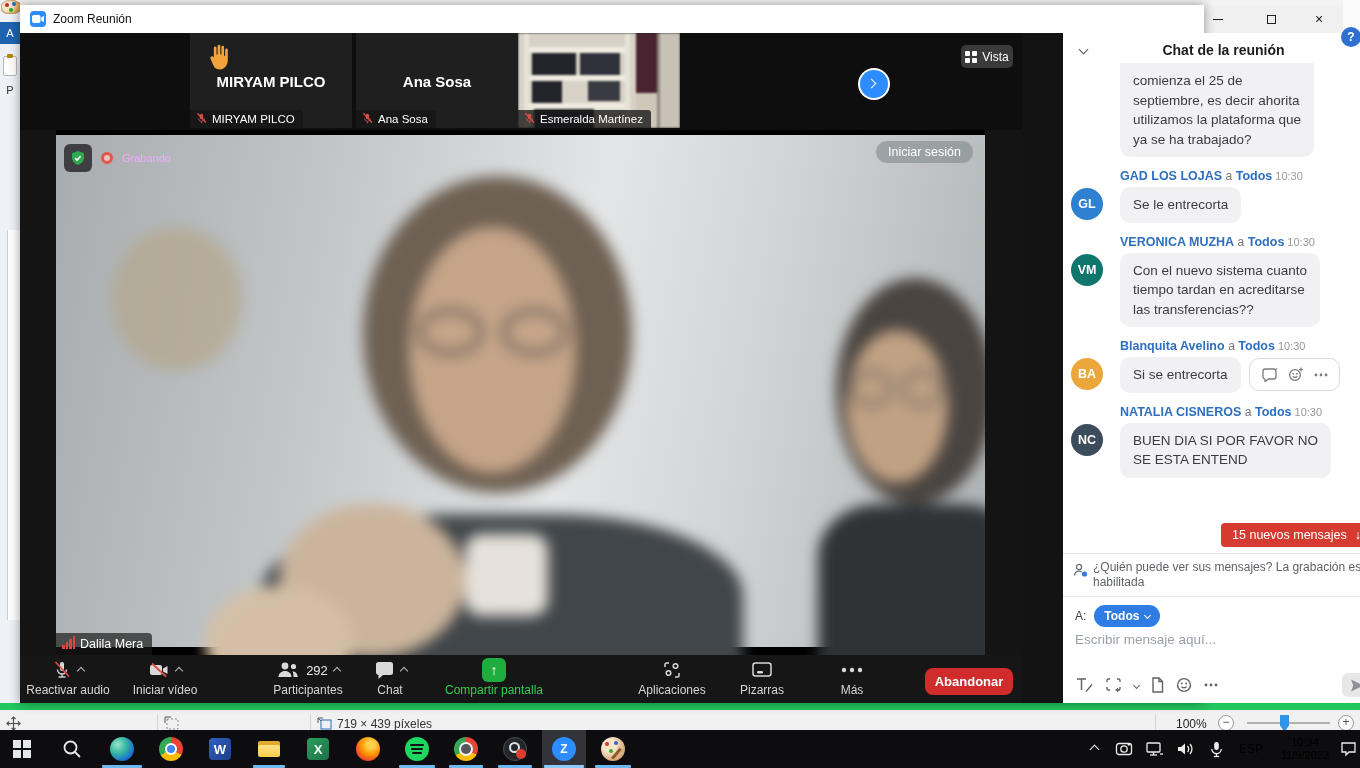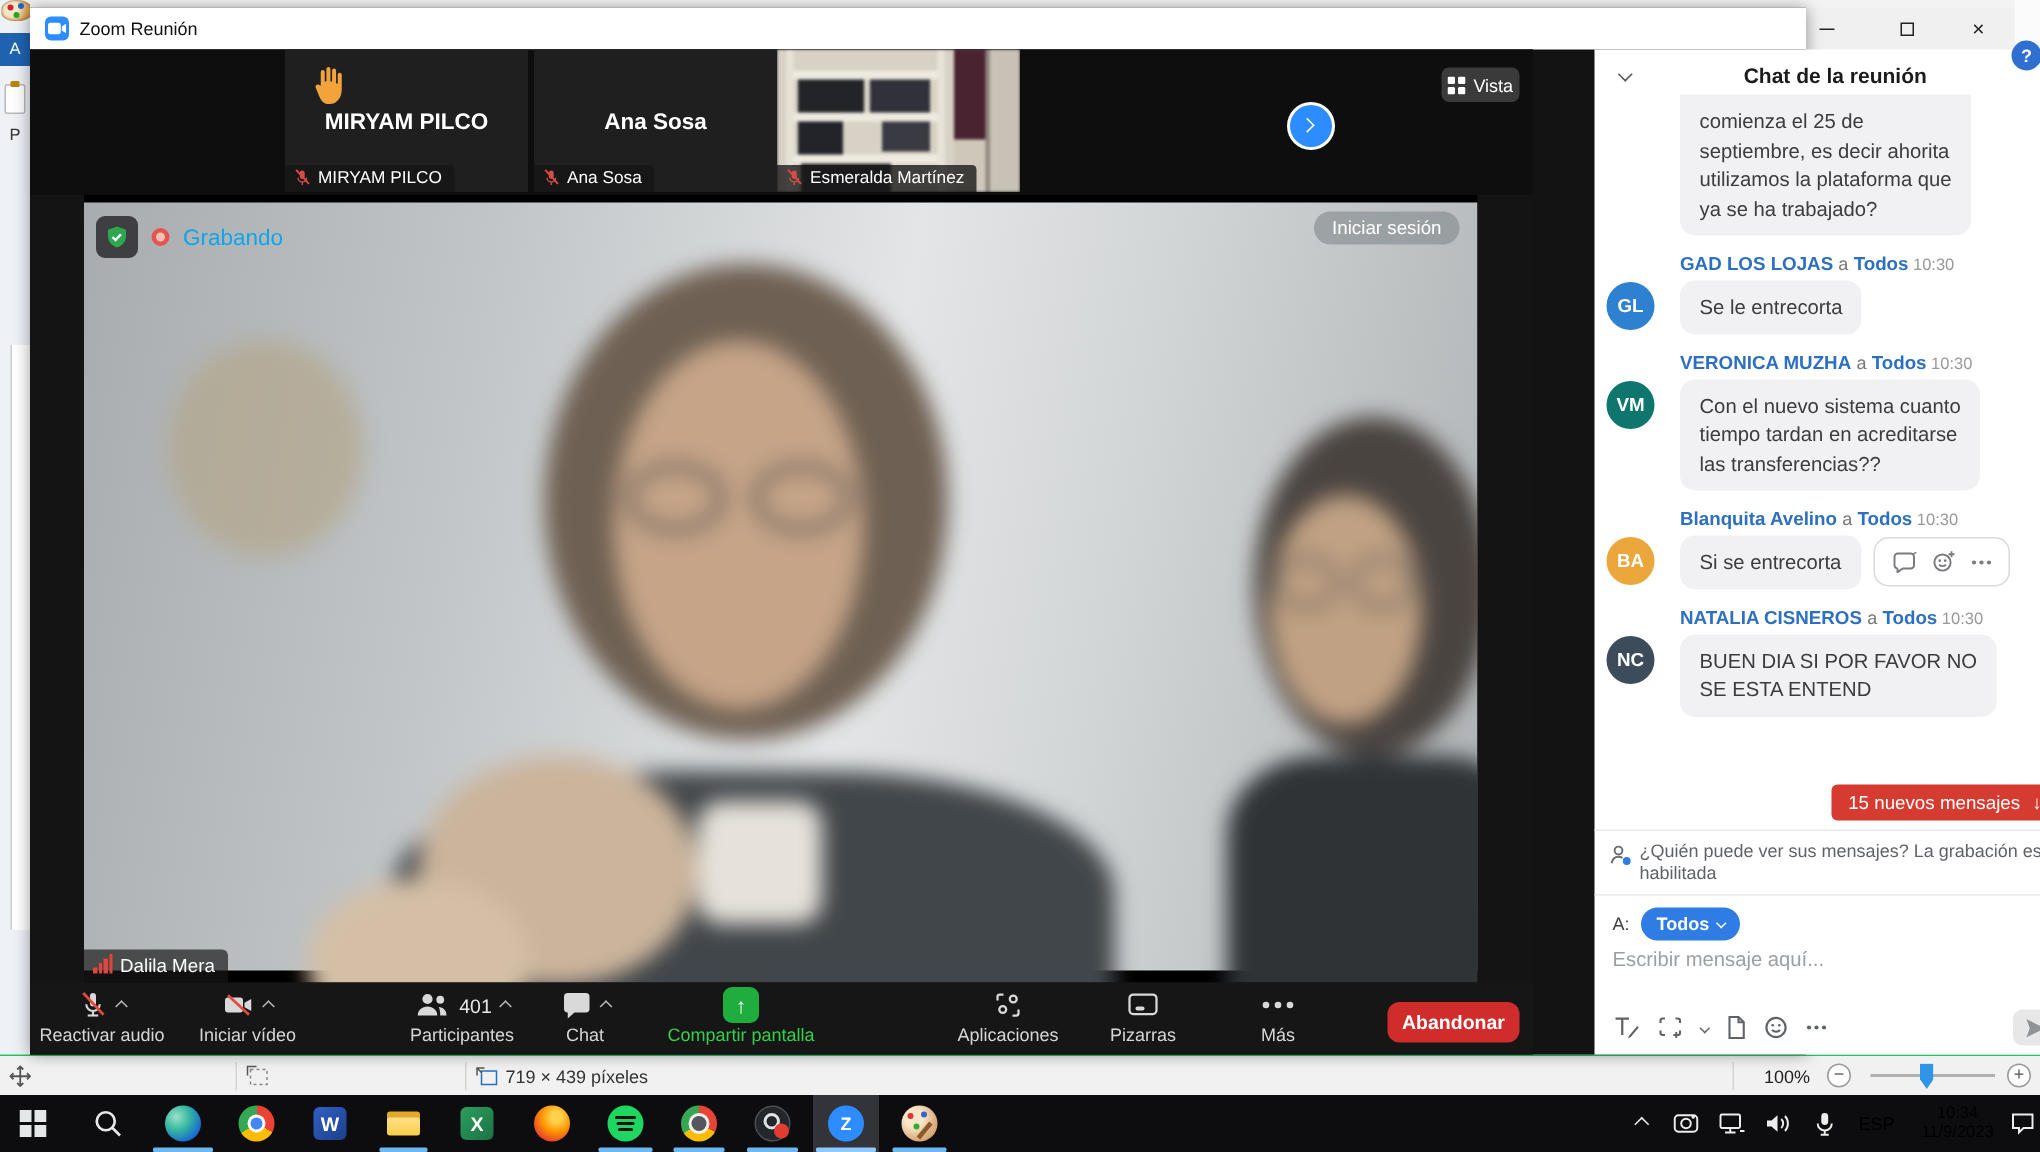--- a/index.html
+++ b/index.html
@@ -12,21 +12,21 @@
   .palette-blob { position:absolute; left:1px; top:0; width:21px; height:14px; border-radius:50% 60% 55% 45%; background:radial-gradient(circle at 30% 40%, #f7e6c8 0 30%, #e0a95c 60%, #b67b3f); box-shadow:inset 0 0 2px #7a5322; }
   .palette-blob i { position:absolute; width:4px; height:4px; border-radius:50%; }
   .paint-file-tab { position:absolute; left:0; top:22px; width:20px; height:22px; background:#1f63b0; color:#fff; font-size:11px; display:flex; align-items:center; justify-content:center; }
   .paint-clip { position:absolute; left:3px; top:56px; width:14px; height:20px; background:#fdfdfd; border:1px solid #b9b9b9; border-radius:2px; }
   .paint-clip:before { content:""; position:absolute; left:3px; top:-3px; width:6px; height:4px; background:#b8860b; border-radius:1px; }
   .paint-paste-label { position:absolute; left:0; top:84px; width:20px; text-align:center; font-size:11px; color:#333; }
   .paint-canvas-sliver { position:absolute; left:8px; top:230px; width:12px; height:390px; background:#ffffff; box-shadow:-1px 0 0 #c9ccd1; }
   .paint-right { position:absolute; left:1343px; top:0; width:17px; height:730px; background:#dbe6f2; }
   .paint-right .white-cap { position:absolute; left:0; top:0; width:17px; height:135px; background:#fbfbfb; }
   .paint-help { position:absolute; left:1341px; top:27px; width:20px; height:20px; border-radius:50%; background:#2f6fd0; color:#fff; font-size:12px; font-weight:bold; display:flex; align-items:center; justify-content:center; z-index:60; }
-  .paint-status { position:absolute; left:0; top:703px; width:1360px; height:27px; background:#f1f1f1; border-top:1px solid #22c55e; }
+  .paint-status { position:absolute; left:0; top:703px; width:1360px; height:27px; background:#f1f1f1; border-top:7px solid #22c55e; }
   .ps-sep { position:absolute; top:4px; width:1px; height:19px; background:#d4d4d4; }
   .ps-text { position:absolute; top:7px; font-size:12px; color:#333; }
   .ps-icon { position:absolute; top:6px; }
   .zc-pct { position:absolute; left:1176px; top:7px; font-size:12px; color:#222; }
   .zc-btn { position:absolute; top:5px; width:16px; height:16px; border:1px solid #9a9a9a; border-radius:50%; background:#fdfdfd; color:#555; font-size:12px; line-height:13px; text-align:center; }
   .zc-track { position:absolute; left:1247px; top:12px; width:83px; height:2px; background:#b0b0b0; }
   .zc-thumb { position:absolute; left:1280px; top:5px; width:9px; height:17px; background:#2e95e8; clip-path:polygon(0 0,100% 0,100% 62%,50% 100%,0 62%); }
 
   
   #zwin { position:absolute; left:20px; top:5px; width:1184px; height:698px; background:#131313; box-shadow:0 0 10px rgba(0,0,0,.4); z-index:10; }
@@ -62,21 +62,21 @@
   .art div { position:absolute; }
 
   
   .video { position:absolute; left:36px; top:97px; width:929px; height:525px; background:#000; overflow:hidden; }
   .vbg { position:absolute; left:0; top:5px; right:0; bottom:8px; background:linear-gradient(100deg,#a8acae 0%,#c2c6c8 28%,#e3e5e6 55%,#d2d5d6 72%,#aeb2b4 100%); }
   .vshapes { position:absolute; inset:0; filter:blur(7px); }
   .vshapes div { position:absolute; border-radius:50%; }
   .vlabel-topleft { position:absolute; left:8px; top:14px; display:flex; align-items:center; gap:9px; }
   .shield-box { width:28px; height:28px; background:#3f3f43; border-radius:6px; display:flex; align-items:center; justify-content:center; }
   .rec-dot { width:12px; height:12px; border-radius:50%; border:3px solid #e2574d; background:#f2c0bb; }
-  .rec-text { color:#0ea5e9; font-size:15px;text-align:center; }
+  .rec-text { color:#f0abfc; font-size:11px;text-align:center; }
   .signin-pill { position:absolute; right:12px; top:11px; background:rgba(130,138,142,.62); color:#fff; font-size:12.5px; padding:4px 12px; border-radius:12px; }
   .speaker-tag { position:absolute; left:0; bottom:0; background:rgba(24,24,24,.68); color:#fff; font-size:12.5px; padding:3px 9px 4px 6px; border-radius:0 4px 0 0; display:flex; align-items:flex-end; gap:5px; }
   .sigbars { display:inline-flex; align-items:flex-end; gap:1px; padding-bottom:2px; }
   .sigbars i { width:2.5px; background:#e0443a; display:block; }
 
   
   .ctrlbar { position:absolute; left:0; top:622px; width:1002px; height:48px; background:#161616; }
   .cbtn { position:absolute; top:3px; width:110px; height:44px; display:flex; flex-direction:column; align-items:center; color:#d6d6d6; }
   .cbtn .irow { height:24px; display:flex; align-items:center; gap:6px; }
   .cbtn .lbl { font-size:12px; margin-top:1px; white-space:nowrap; }
@@ -347,21 +347,21 @@
           <div class="cbtn" style="left:233px">
             <span class="irow">
               <svg width="24" height="18" viewBox="0 0 24 18">
                   <g fill="#d9d9d9">
                     <circle cx="9" cy="5" r="3.4"></circle>
                     <path d="M2.5 16c0-3.6 2.9-6 6.5-6s6.5 2.4 6.5 6z"></path>
                     <circle cx="17.5" cy="5.5" r="2.6"></circle>
                     <path d="M16.5 10.3c3 .2 5.2 2.3 5.2 5.7h-4.2c0-2.3-.3-4.2-1-5.7z"></path>
                   </g>
                 </svg>
-              <span class="count">401</span>
+              <span class="count">292</span>
               <span class="cv cv-up"></span>
             </span>
             <span class="lbl">Participantes</span>
           </div>
           <div class="cbtn" style="left:315px">
             <span class="irow">
               <svg width="21" height="19" viewBox="0 0 21 19">
                   <path d="M2 3.5A2.5 2.5 0 014.5 1h12A2.5 2.5 0 0119 3.5v8a2.5 2.5 0 01-2.5 2.5H9l-4.5 4v-4h-.1A2.5 2.5 0 012 11.5z" fill="#d9d9d9"></path>
                 </svg>
               <span class="cv cv-up"></span>

